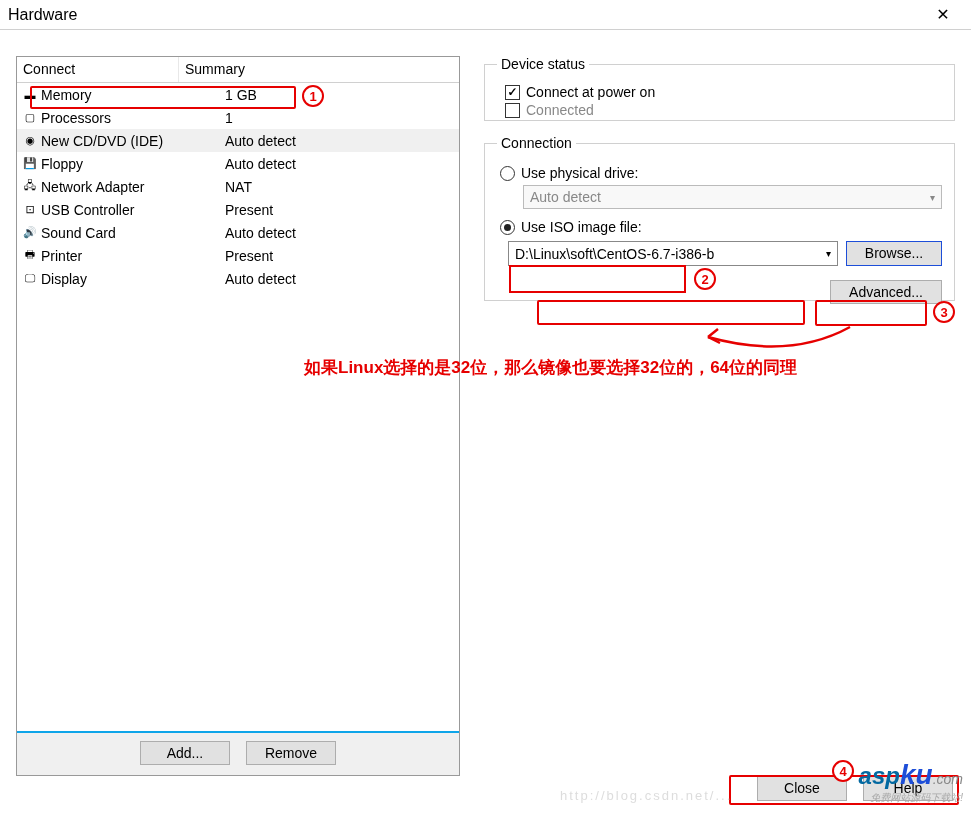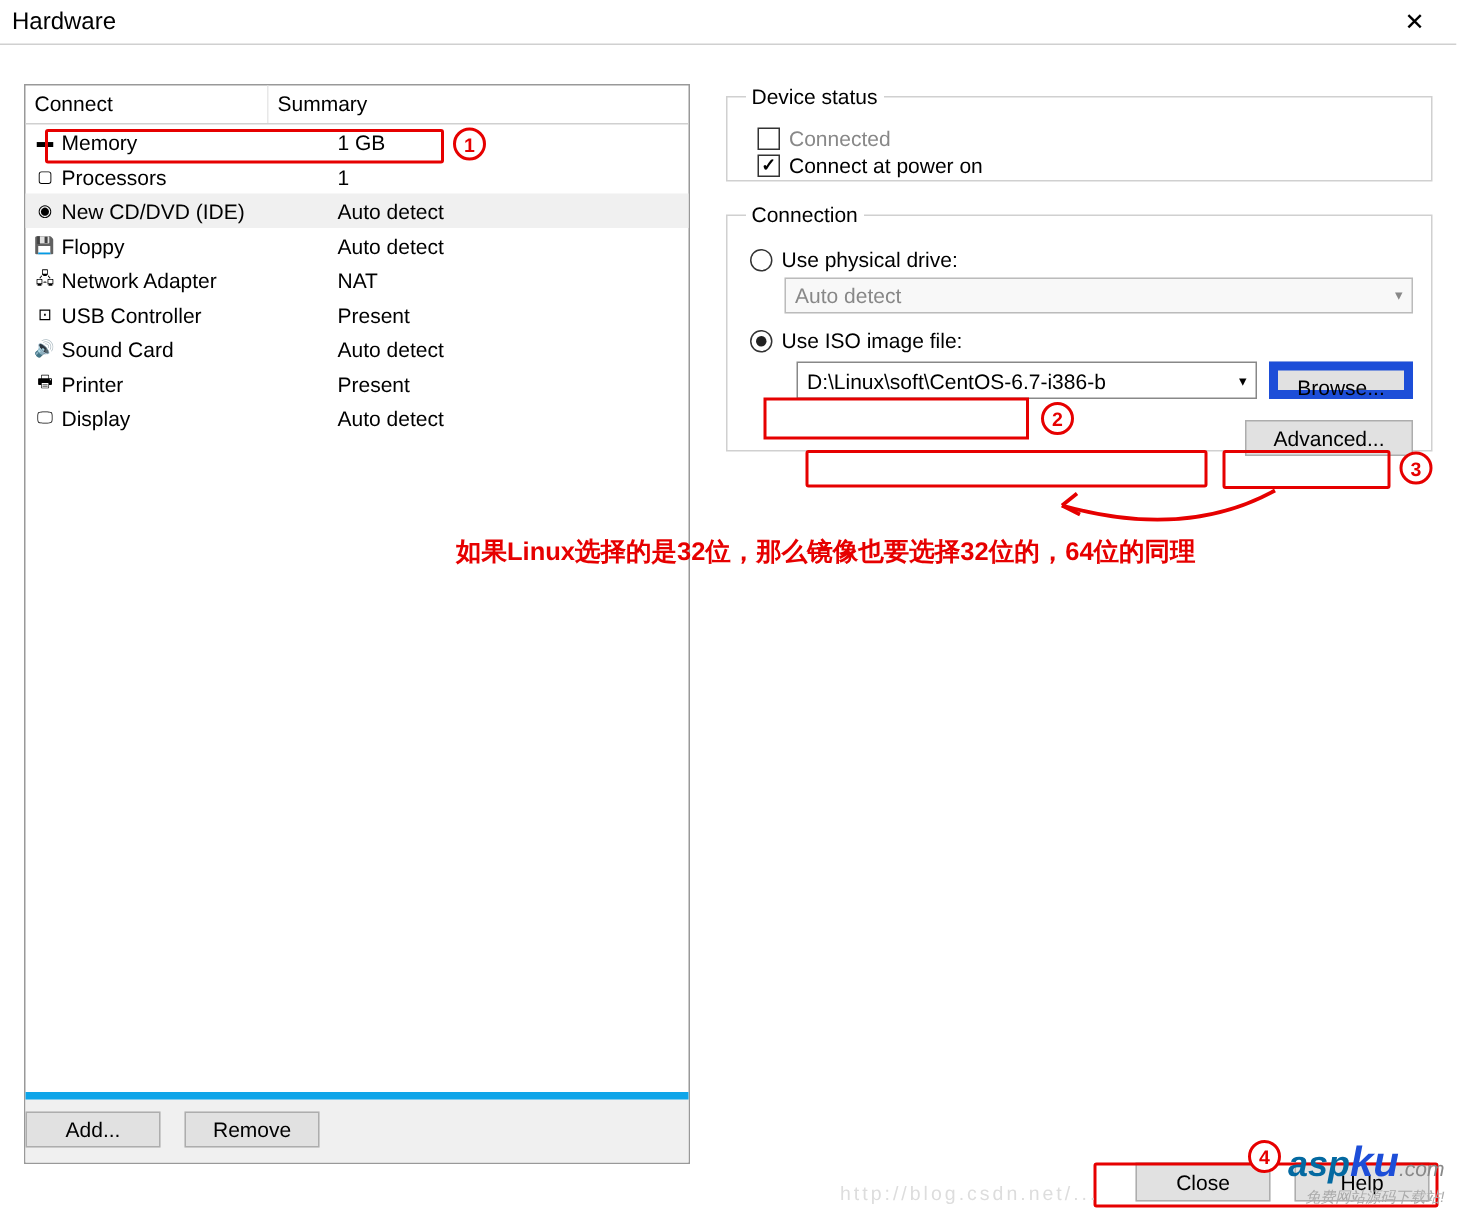--- a/index.html
+++ b/index.html
@@ -14,38 +14,38 @@
 .th-summary { flex: 1; padding: 4px 6px; }
 .device-list { flex: 1; }
 .row { display: flex; height: 23px; align-items: center; }
 .row.sel { background: #f0f0f0; }
 .row .cell-dev { width: 162px; padding: 0 6px; display: flex; align-items: center; gap: 4px; }
 .row .cell-sum { flex: 1; padding: 0 6px; margin-left: 40px; }
 .row .ico { width: 14px; height: 14px; display: inline-flex; align-items: center; justify-content: center; }
 .box1 { position: absolute; border: 2px solid #e60000; pointer-events: none; left: 30px; top: 86px; width: 266px; height: 23px; border-radius: 2px; }
 .badge { position: absolute; width: 22px; height: 22px; border: 2px solid #e60000; border-radius: 50%; background: #fff; color: #e60000; font-weight: bold; font-size: 13px; display: flex; align-items: center; justify-content: center; pointer-events: none; }
 .badge1 { left: 302px; top: 85px; }
-.left-buttons { display: flex; gap: 16px; justify-content: flex-start; padding: 8px 0 10px 0; background: #f0f0f0; border-top: 5px solid #0ea5e9; }
+.left-buttons { display: flex; gap: 16px; justify-content: center; padding: 8px 0 10px 0; background: #f0f0f0; border-top: 2px solid #0ea5e9; }
 .btn { background: #e1e1e1; border: 1px solid #adadad; padding: 3px 18px; font-size: 14px; min-width: 90px; text-align: center; }
 .right-panel { flex: 1; position: relative; }
 fieldset { border: 1px solid #d0d0d0; padding: 10px 12px 0 12px; margin-bottom: 14px; }
 legend { font-size: 14px; padding: 0 4px; }
 .check-row { display: flex; align-items: center; gap: 6px; margin: 2px 0 2px 8px; }
 .chk { width: 15px; height: 15px; border: 1px solid #333; display: inline-flex; align-items: center; justify-content: center; font-size: 12px; }
 .chk.on::after { content: "✓"; font-weight: bold; }
 .radio-row { display: flex; align-items: center; gap: 6px; margin: 4px 0 4px 3px; }
 .radio { width: 15px; height: 15px; border: 1px solid #333; border-radius: 50%; display: inline-flex; align-items: center; justify-content: center; }
 .radio.on::after { content: ""; width: 7px; height: 7px; background: #222; border-radius: 50%; }
 .combo { border: 1px solid #bbb; background: #f4f4f4; padding: 3px 20px 3px 6px; position: relative; display: flex; align-items: center; height: 24px; }
 .combo.disabled { color: #888; background: #f8f8f8; }
 .combo .arrow { position: absolute; right: 6px; top: 50%; transform: translateY(-50%); font-size: 10px; color: #888; }
-.iso-row { display: flex; gap: 8px; align-items: flex-start; margin-left: 34px; margin-top: 6px; }
+.iso-row { display: flex; gap: 8px; align-items: flex-start; margin-left: 11px; margin-top: 6px; }
 .iso-combo { flex: 1; border: 1px solid #888; background: #fff; padding: 3px 20px 3px 6px; position: relative; height: 25px; display: flex; align-items: center; }
 .iso-combo .arrow { position: absolute; right: 6px; font-size: 10px; }
-.browse-btn { background: #e1e1e1; border: 6px solid #1d4ed8; padding: 3px 10px; height: 25px; min-width: 96px; text-align: center; }
+.browse-btn { background: #e1e1e1; border: 1px solid #1d4ed8; padding: 3px 10px; height: 25px; min-width: 96px; text-align: center; }
 .box2 { position: absolute; border: 2px solid #e60000; pointer-events: none; }
 .boxAr { left: 509px; top: 265px; width: 177px; height: 28px; }
 .badge2 { left: 694px; top: 268px; }
 .boxB { left: 537px; top: 300px; width: 268px; height: 25px; border-radius: 2px; }
 .boxC { left: 815px; top: 300px; width: 112px; height: 26px; border-radius: 2px; }
 .badge3 { left: 933px; top: 301px; }
 .advanced-wrap { text-align: right; margin-top: 18px; }
 .redtext { position: absolute; color: #e60000; font-weight: bold; font-size: 17px; left: 304px; top: 356px; letter-spacing: 0px; }
 .arrow-svg { position: absolute; left: 700px; top: 315px; pointer-events: none; }
 .bottom-buttons { position: absolute; right: 18px; bottom: 12px; display: flex; gap: 16px; }
@@ -141,26 +141,26 @@
     <div class="left-buttons">
       <div class="btn">Add...</div>
       <div class="btn">Remove</div>
     </div>
   </div>
 
   <div class="right-panel">
     <fieldset>
       <legend>Device status</legend>
       <div class="check-row">
+        <span class="chk on"></span>
+        <span>Connect at power on</span>
+      </div>
+      <div class="check-row">
         <span class="chk"></span>
         <span style="color:#888">Connected</span>
-      </div>
-      <div class="check-row">
-        <span class="chk on"></span>
-        <span>Connect at power on</span>
       </div>
     </fieldset>
 
     <fieldset>
       <legend>Connection</legend>
       <div class="radio-row">
         <span class="radio"></span>
         <span>Use physical drive:</span>
       </div>
       <div style="margin-left:26px; margin-bottom:10px;">

